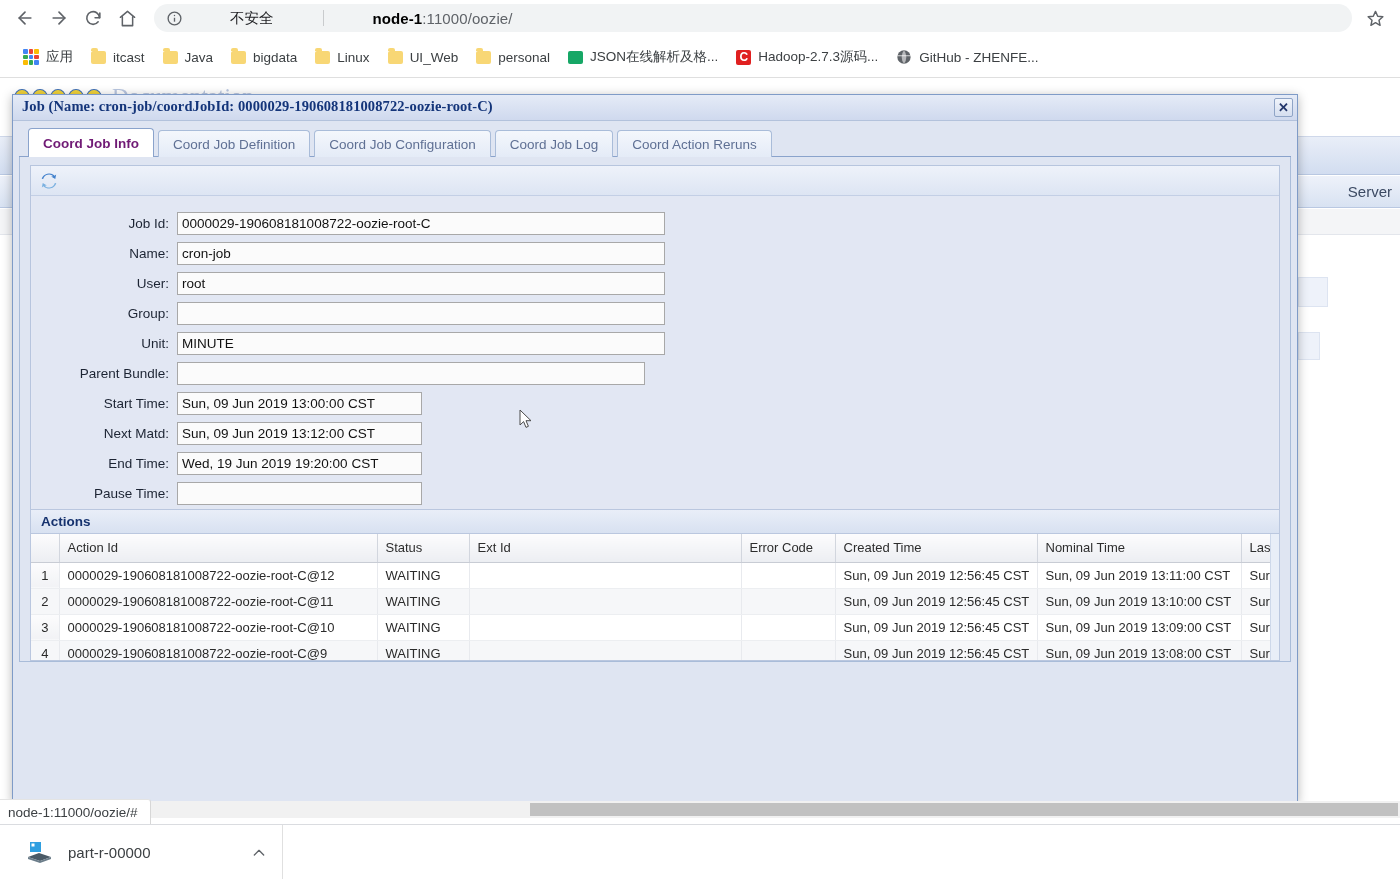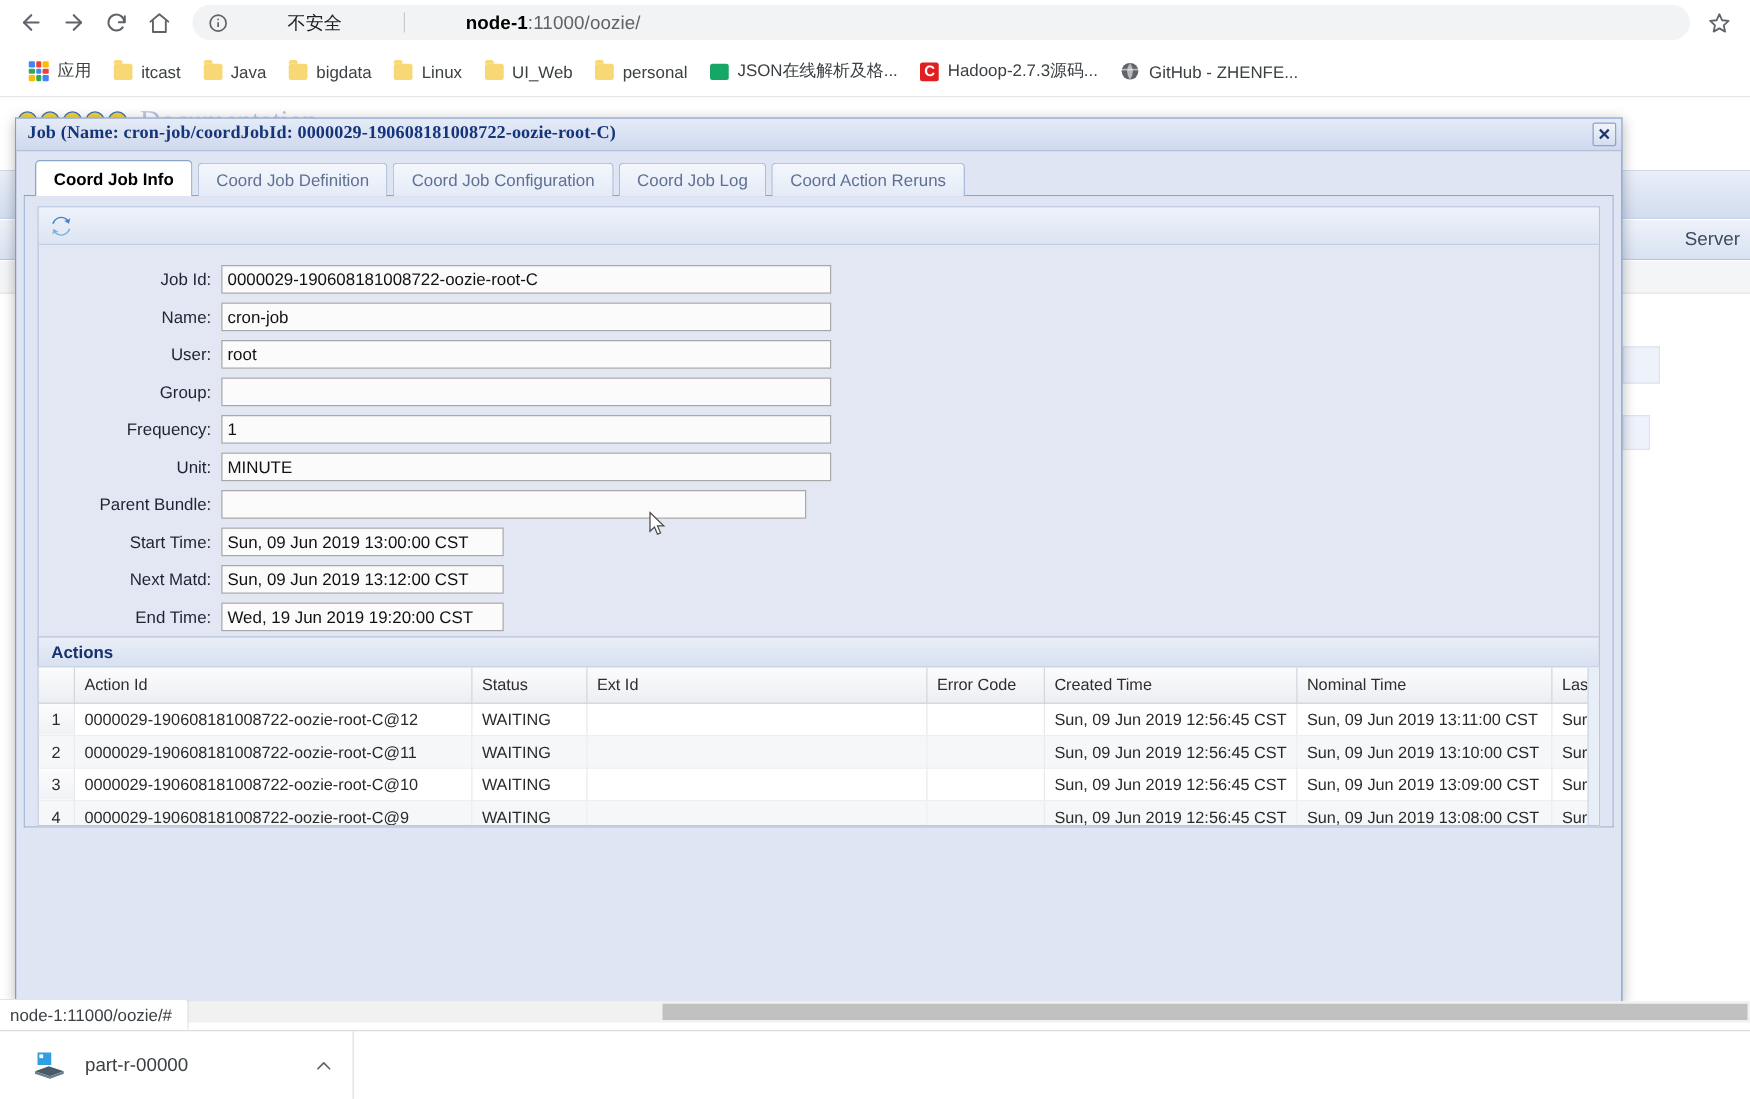--- a/index.html
+++ b/index.html
@@ -124,21 +124,21 @@
   .tab {
     height:27px; padding:0 14px;
     display:flex; align-items:center;
     font-size:13.5px; color:#5f7094;
     background:linear-gradient(#f4f7fc,#e4ebf7);
     border:1px solid #a9bcd9; border-bottom:none;
     border-radius:4px 4px 0 0;
     position:relative; top:1px;
   }
   .tab.active {
-    background:#ffffff; color:#000000; font-weight:700;
+    background:#ffffff; color:#701a75; font-weight:700;
     border-color:#8aa3cc; height:29px;
   }
 
   .tabpanel {
     position:relative; margin:0 6px; height:505px;
     background:#dfe5f2;
     border:1px solid #a9bcd9; border-top:none;
   }
   .inner-card {
     position:absolute; left:10px; top:8px; right:10px; height:448px;
@@ -158,21 +158,21 @@
     font-size:13.5px; color:#1c2433; white-space:nowrap;
   }
   .finput {
     height:23px; background:#fbfbfb;
     border:1px solid #a8a8a8;
     font-size:13.5px; color:#111; line-height:21px;
     padding:0 4px; white-space:nowrap; overflow:hidden;
   }
   .w-long { width:488px; }
   .w-mid  { width:468px; }
-  .w-short{ width:226px; }
+  .w-short{ width:245px; }
 
   .cursor-arrow { position:absolute; left:488px; top:243px; width:14px; height:20px; }
 
   
   .actions-hdr {
     position:absolute; left:10px; bottom:128px; right:10px; height:24px;
     background:linear-gradient(#e9eef8,#d8e1f1);
     border:1px solid #bac7df; border-bottom:none;
     display:flex; align-items:center; padding-left:10px;
   }
@@ -423,24 +423,20 @@
             <div class="flabel">Name:</div>
             <div class="finput w-long">cron-job</div>
           </div>
           <div class="frow">
             <div class="flabel">User:</div>
             <div class="finput w-long">root</div>
           </div>
           <div class="frow">
             <div class="flabel">Group:</div>
             <div class="finput w-long"></div>
-          </div>
-          <div class="frow">
-            <div class="flabel">Frequency:</div>
-            <div class="finput w-long">1</div>
           </div>
           <div class="frow">
             <div class="flabel">Unit:</div>
             <div class="finput w-long">MINUTE</div>
           </div>
           <div class="frow">
             <div class="flabel">Parent Bundle:</div>
             <div class="finput w-mid"></div>
           </div>
           <div class="frow">

